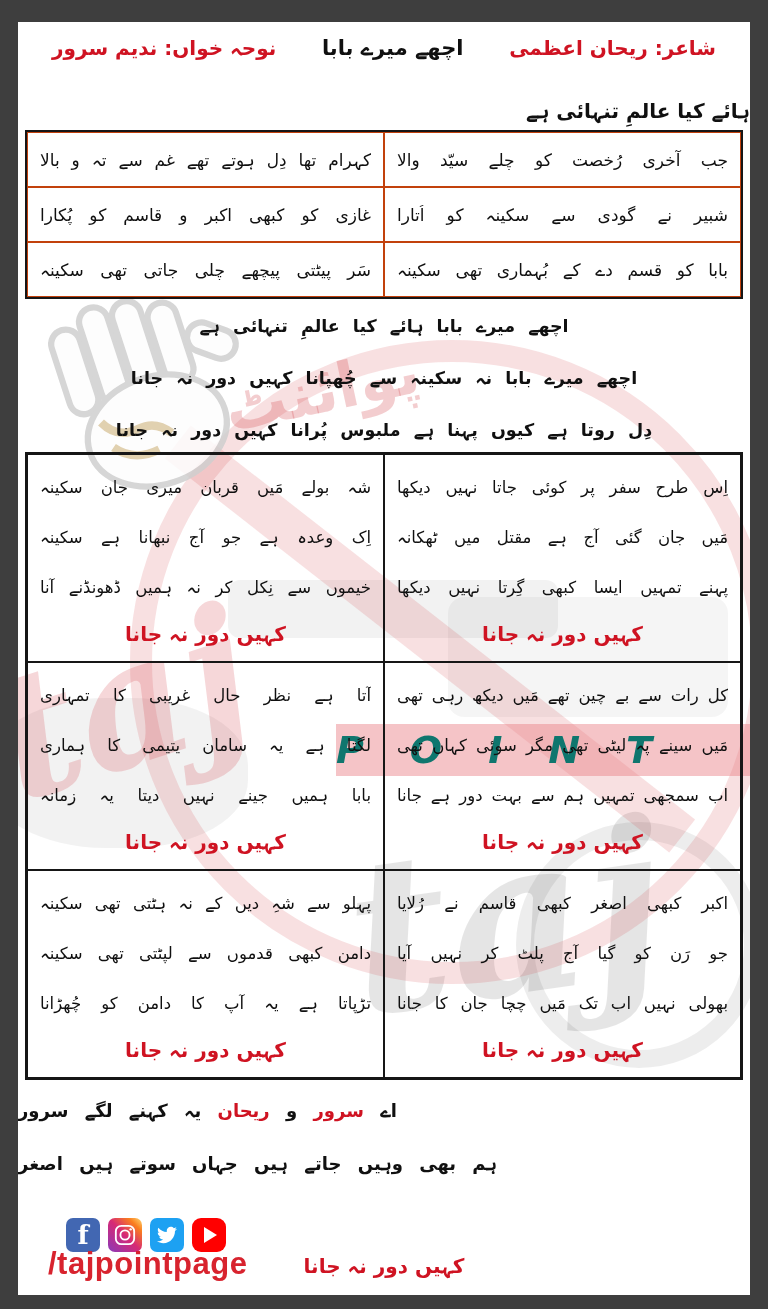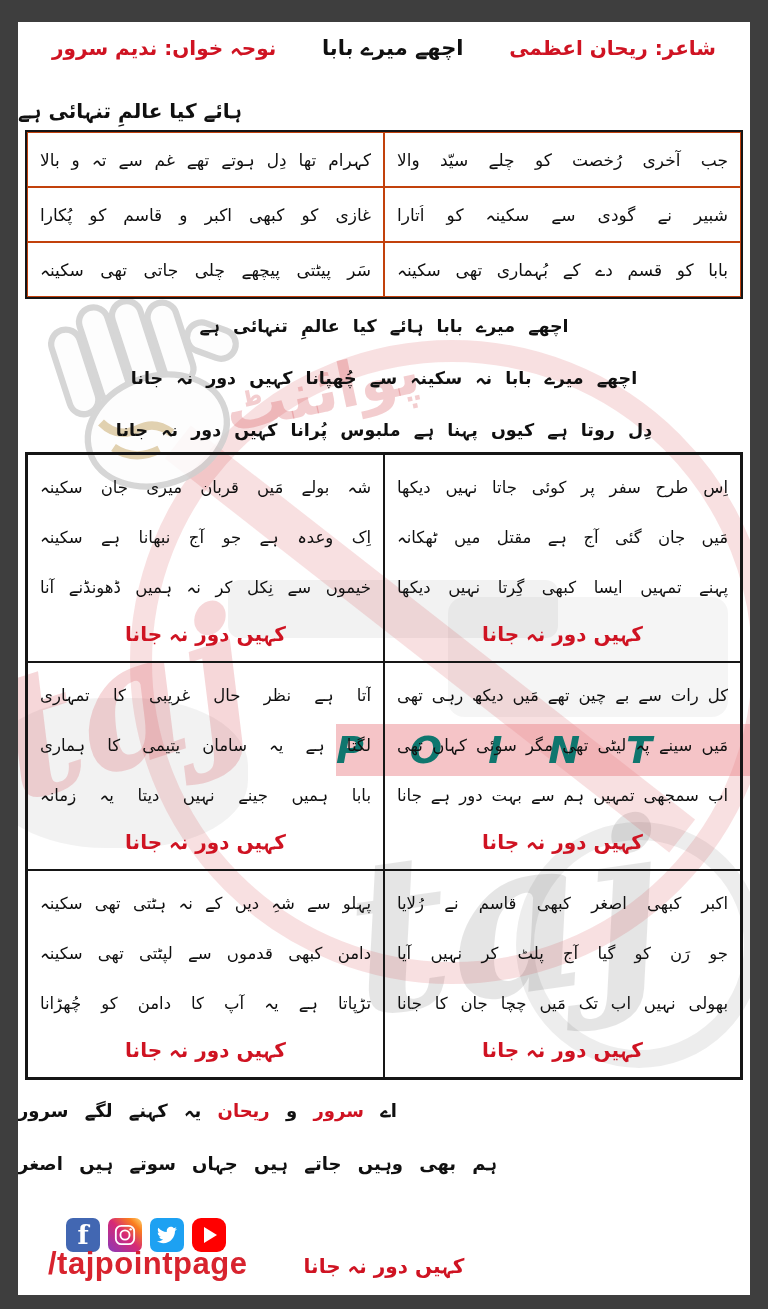--- a/index.html
+++ b/index.html
@@ -63,21 +63,21 @@
   .header-row{
     position:absolute;top:14px;left:0;right:0;
     display:flex;justify-content:space-between;align-items:flex-start;
     padding:0 34px;
   }
   .header-row .h-poet,.header-row .h-reciter{
     font-size:20px;font-weight:bold;color:var(--accent);
   }
   .header-row .h-title{font-size:21px;font-weight:bold;color:#101010;}
   .subtitle{
-    position:absolute;top:72px;left:0;right:0;text-align:left;
+    position:absolute;top:72px;left:0;right:0;text-align:right;
     font-size:20px;font-weight:bold;color:#101010;line-height:34px;
   }
   .intro-grid{
     position:absolute;top:108px;left:7px;right:7px;
     display:grid;grid-template-columns:1fr 1fr;direction:rtl;
     border:2px solid #161616;background:transparent;
   }
   .intro-cell{
     height:53px;border:1px solid #c2410c;
     display:flex;align-items:center;padding:0 12px;

